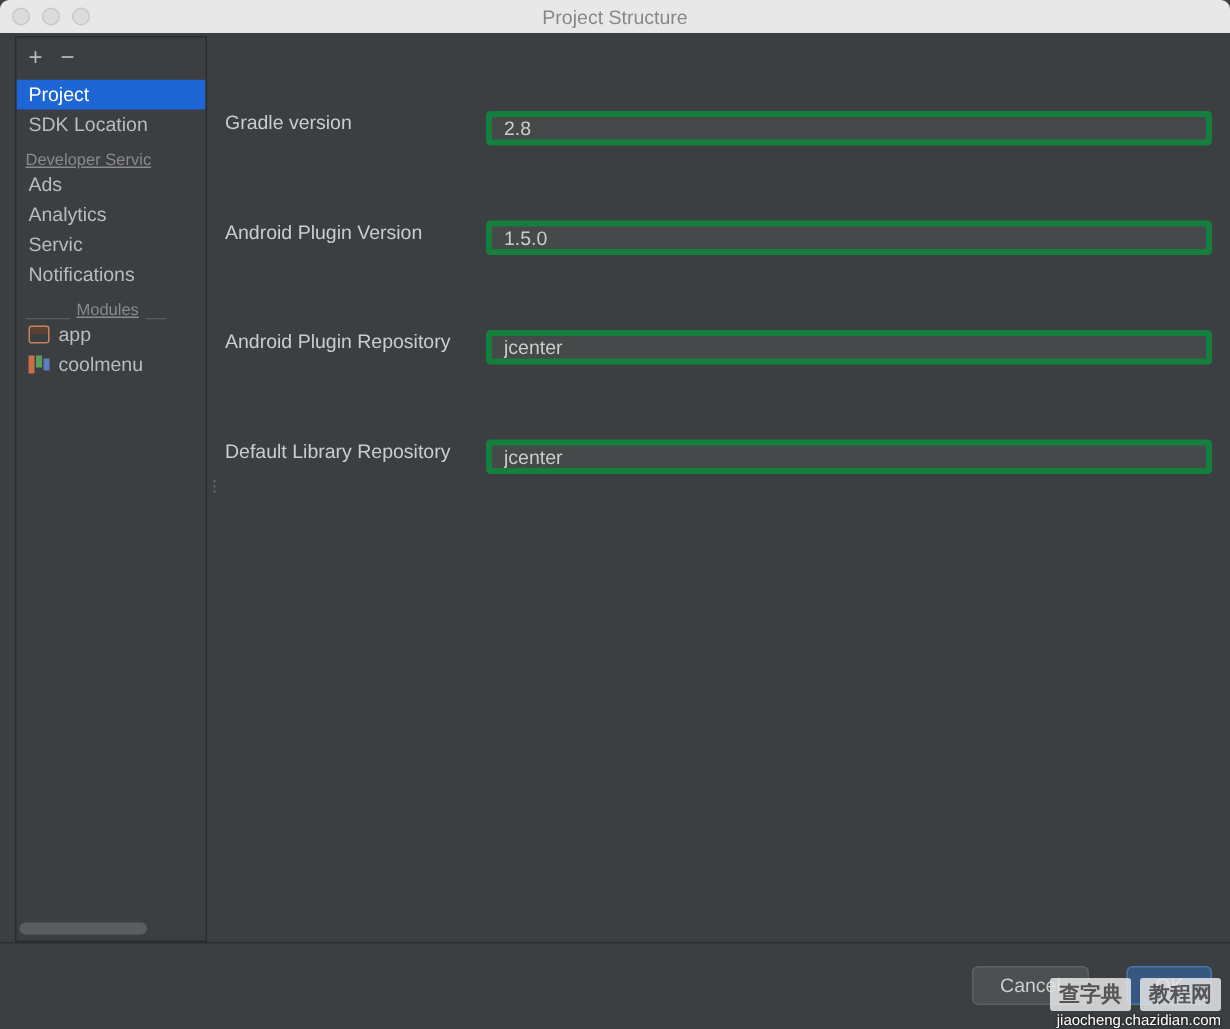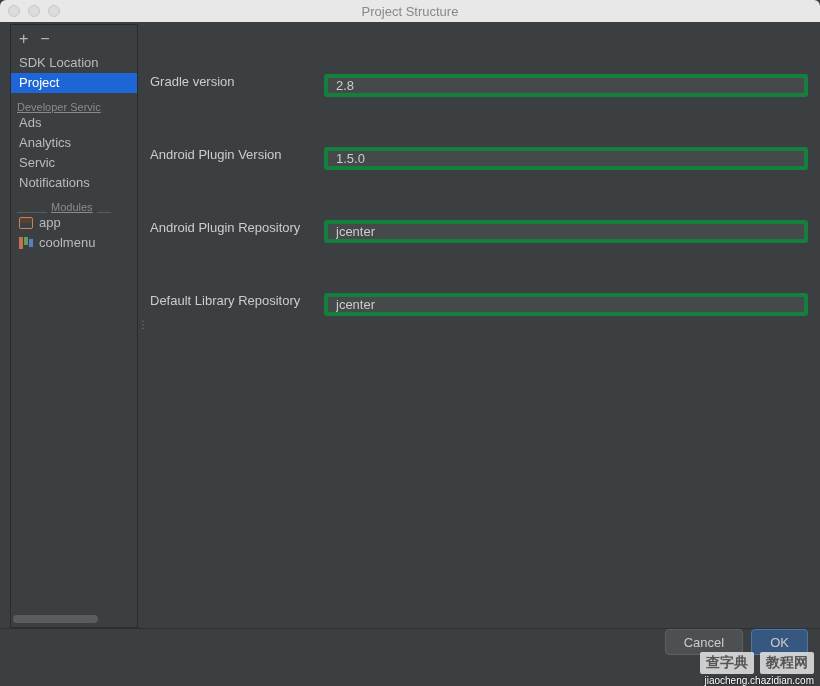--- a/index.html
+++ b/index.html
@@ -140,22 +140,23 @@
     padding: 0 8px;
     font-size: 13px;
     border-radius: 3px;
     outline: none;
   }
 
   .button-bar {
     height: 56px;
     display:flex;
     justify-content: flex-end;
+    align-items: center;
     padding-right: 12px;
-    gap: 8px;
+    gap: 25px;
     border-top: 1px solid #2f2f2f;
   }
   .btn {
     height: 26px;
     padding: 0 18px;
     background: #4c5052;
     border: 1px solid #5e6163;
     border-radius: 4px;
     color: #cccccc;
     font-size: 13px;
@@ -197,25 +198,25 @@
   <div class="title">Project Structure</div>
 </div>
 
 <div class="main-area">
   <div class="sidebar">
     <div class="sb-toolbar">
       <span class="plus">+</span>
       <span class="minus">−</span>
     </div>
     <div class="sb-list">
-      <div class="sb-item">
-        <span>SDK Location</span>
-      </div>
       <div class="sb-item selected">
         <span>Project</span>
+      </div>
+      <div class="sb-item">
+        <span>SDK Location</span>
       </div>
       <div class="sb-section">
         <span>Developer Servic</span>
       </div>
       <div class="sb-item">
         <span>Ads</span>
       </div>
       <div class="sb-item">
         <span>Analytics</span>
       </div>

